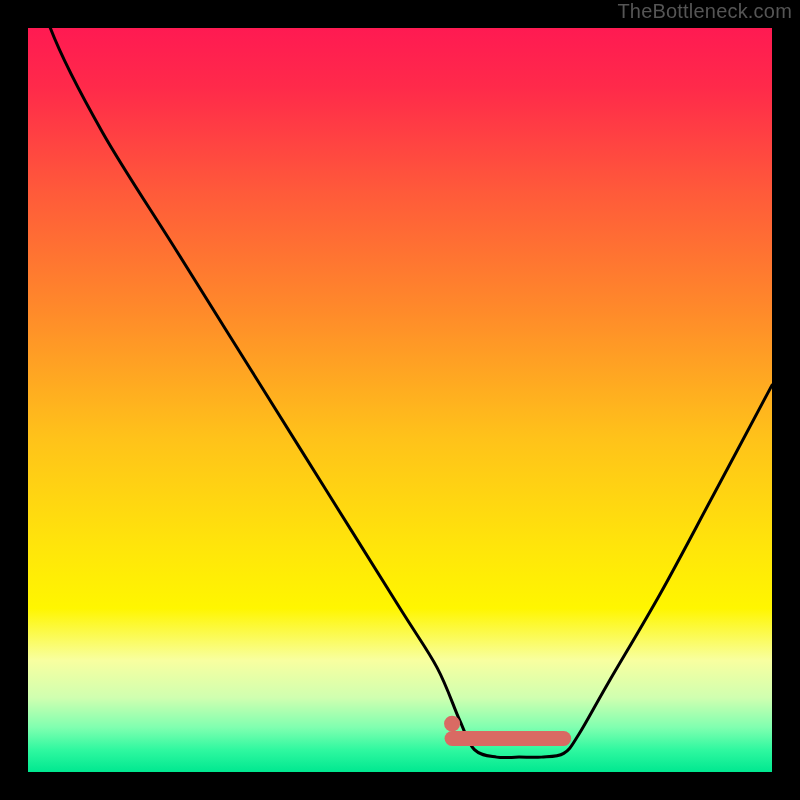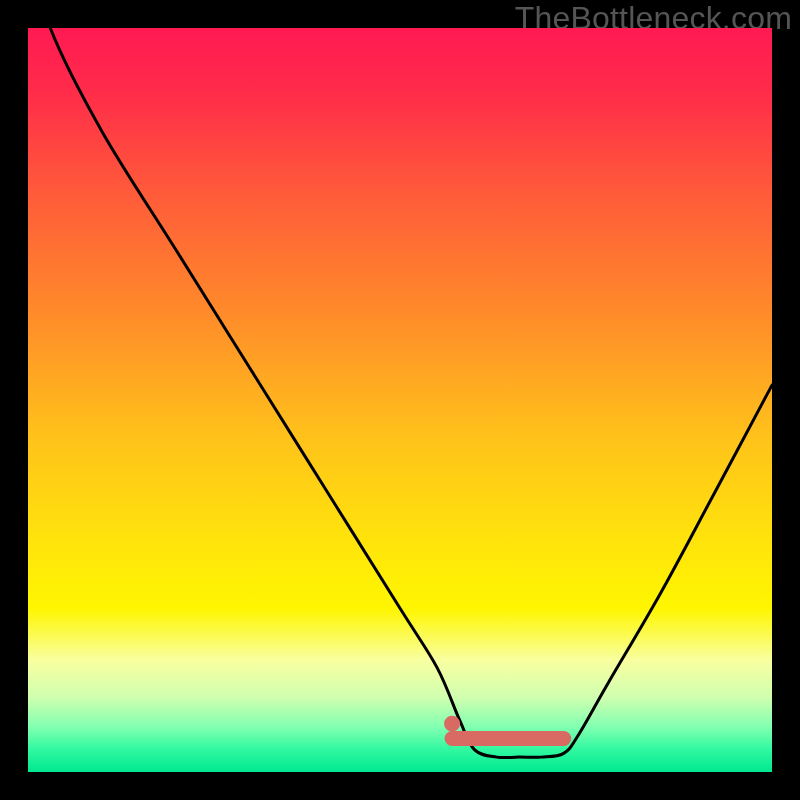--- a/index.html
+++ b/index.html
@@ -16,21 +16,21 @@
     left: 0;
     top: 0;
     width: 800px;
     height: 800px;
     background: #000000;
   }
   .attribution {
     position: absolute;
     top: 0px;
     right: 8px;
-    font-size: 32px;
+    font-size: 20px;
     font-weight: 400;
     color: #555555;
     letter-spacing: 0.2px;
     user-select: none;
   }
   .plot-area {
     position: absolute;
     left: 28px;
     top: 28px;
     width: 744px;

